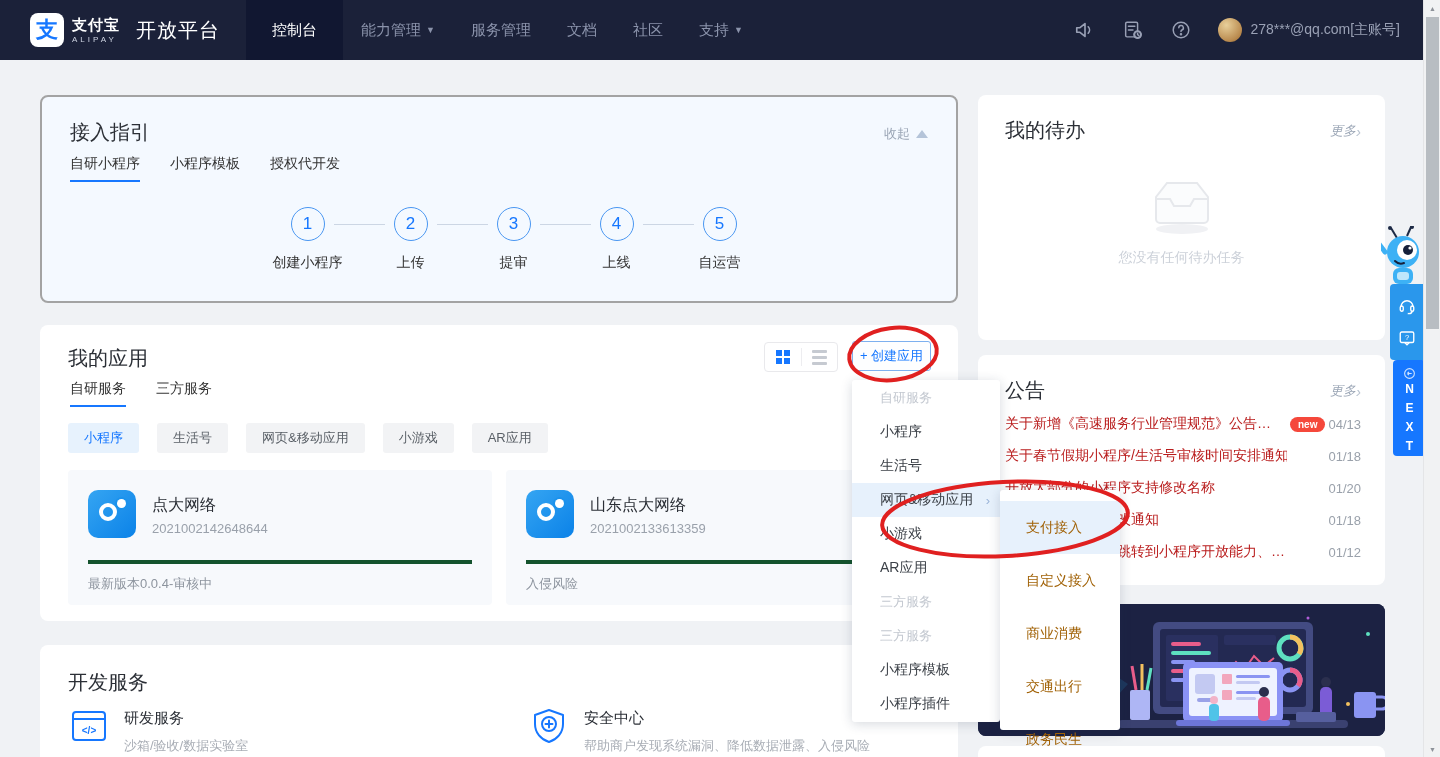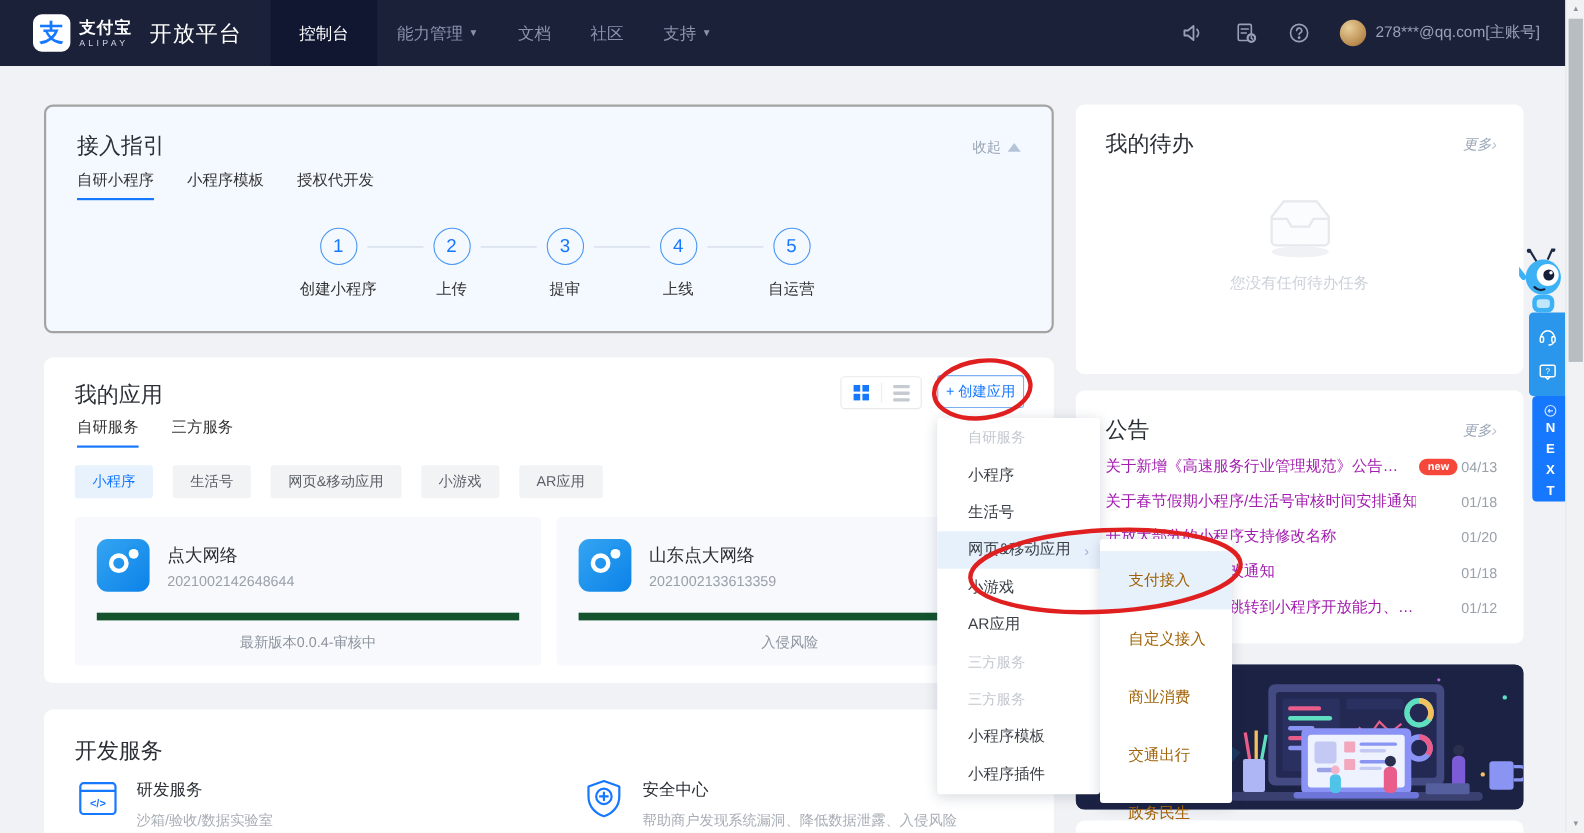--- a/index.html
+++ b/index.html
@@ -56,21 +56,21 @@
   .chips { position:absolute; left:28px; top:98px; display:flex; gap:18px; }
   .chip { padding:6px 16px; border-radius:3px; background:#f2f3f5; color:#595f66; font-size:13px; cursor:pointer; }
   .chip.active { background:#e7f2fd; color:#1677ff; }
   .app-card { position:absolute; top:145px; width:424px; height:135px; background:#f7f9fc; border-radius:4px; cursor:pointer; }
   .app-card.c1 { left:28px; } .app-card.c2 { left:466px; }
   .app-ico { position:absolute; left:20px; top:20px; width:48px; height:48px; border-radius:10px; background:linear-gradient(135deg,#35a5f2,#0b82e8); }
   .app-ring { position:absolute; left:11px; top:13px; width:18px; height:18px; border:4.5px solid #fff; border-radius:50%; }
   .app-dot { position:absolute; left:29px; top:9px; width:9px; height:9px; background:#fff; border-radius:50%; box-shadow:0 0 0 2px #1b92ec; }
   .app-name { position:absolute; left:84px; top:25px; font-size:16px; color:#2b2f36; }
   .app-id { position:absolute; left:84px; top:51px; font-size:13px; color:#9aa1ab; }
-  .app-status { position:absolute; left:20px; right:20px; bottom:12px; border-top:7px solid #14532d; padding-top:11px; font-size:13px; color:#8d949e;text-align:center; }
+  .app-status { position:absolute; left:20px; right:20px; bottom:12px; border-top:4px solid #14532d; padding-top:11px; font-size:13px; color:#8d949e; }
 
   
   .dev { left:40px; top:645px; width:918px; height:130px; }
   .dev .card-title { position:absolute; left:28px; top:24px; }
   .dev-item { position:absolute; top:62px; display:flex; gap:16px; cursor:pointer; }
   .dev-item.i1 { left:30px; } .dev-item.i2 { left:490px; }
   .dev-ico { width:38px; height:38px; }
   .dev-name { font-size:15px; color:#2b2f36; margin-top:2px; }
   .dev-desc { font-size:13px; color:#a8adb5; margin-top:9px; white-space:nowrap; }
 
@@ -79,21 +79,21 @@
   .todo .card-title { position:absolute; left:27px; top:22px; }
   .more { position:absolute; right:24px; top:27px; font-size:13px; color:#9aa5b5; display:flex; align-items:center; gap:0; cursor:pointer;font-style:italic; }
   .more .chev { font-size:15px; color:#b8c2cf; }
   .empty-wrap { position:absolute; left:0; right:0; top:78px; display:flex; flex-direction:column; align-items:center; }
   .empty-text { margin-top:14px; font-size:14px; color:#ccd1d9; }
 
   .notice { left:978px; top:355px; width:407px; height:230px; }
   .notice .card-title { position:absolute; left:27px; top:22px; }
   .notice-list { position:absolute; left:27px; right:24px; top:53px; }
   .n-row { height:32px; display:flex; align-items:center; cursor:pointer; }
-  .n-text { font-size:14px; color:#a21caf; white-space:nowrap; overflow:hidden; max-width:282px; }
+  .n-text { font-size:14px; color:#b91c1c; white-space:nowrap; overflow:hidden; max-width:282px; }
   .n-badge { margin-left:19px; background:#f5483b; color:#fff; font-size:10px; font-weight:bold; padding:2px 8px; border-radius:9px; }
   .n-date { margin-left:auto; font-size:13px; color:#9aa1ab; }
 
   .banner { position:absolute; left:978px; top:604px; width:407px; height:132px; border-radius:8px; background:#1c2243; overflow:hidden; cursor:pointer; }
   .partial-card { position:absolute; left:978px; top:746px; width:407px; height:11px; background:#fff; border-radius:8px 8px 0 0; }
 
   
   .dropdown { position:absolute; left:852px; top:380px; width:148px; background:#fff; border-radius:3px; box-shadow:0 2px 12px rgba(30,45,70,.18); z-index:20; padding:1px 0; }
   .dd-row { height:34px; display:flex; align-items:center; padding-left:28px; font-size:14px; color:#3c4148; cursor:pointer; position:relative; }
   .dd-row.header, .dd-row.disabled { color:#c3c8d0; font-size:13px; cursor:default; }
@@ -129,20 +129,23 @@
     </div>
   </div>
   <div class="platform-title">开放平台</div>
   <div class="nav-menu">
     <div class="nav-item active">
         <span>控制台</span>
       </div>
     <div class="nav-item">
         <span>能力管理</span>
         <span class="caret">▼</span>
+      </div>
+    <div class="nav-item">
+        <span>服务管理</span>
       </div>
     <div class="nav-item">
         <span>文档</span>
       </div>
     <div class="nav-item">
         <span>社区</span>
       </div>
     <div class="nav-item">
         <span>支持</span>
         <span class="caret">▼</span>

